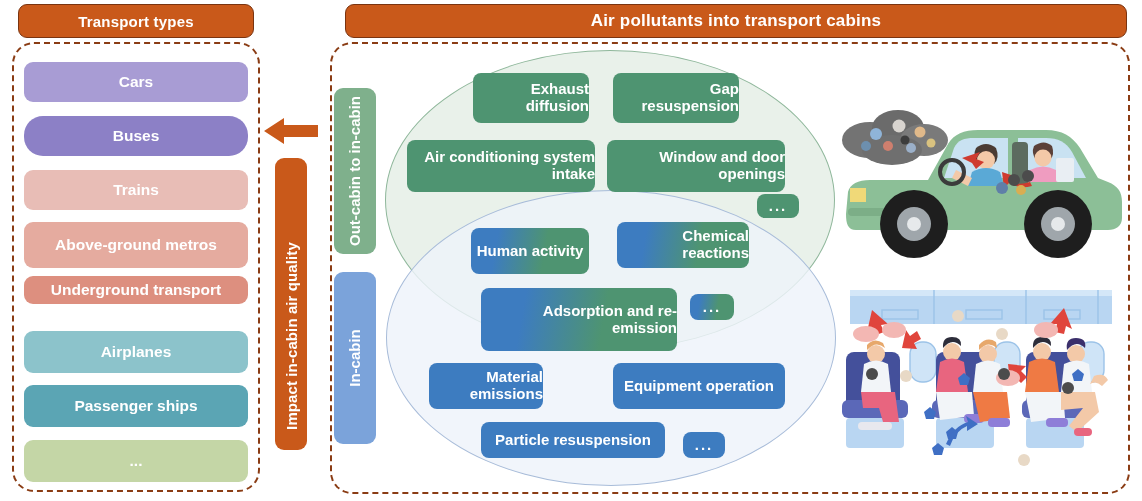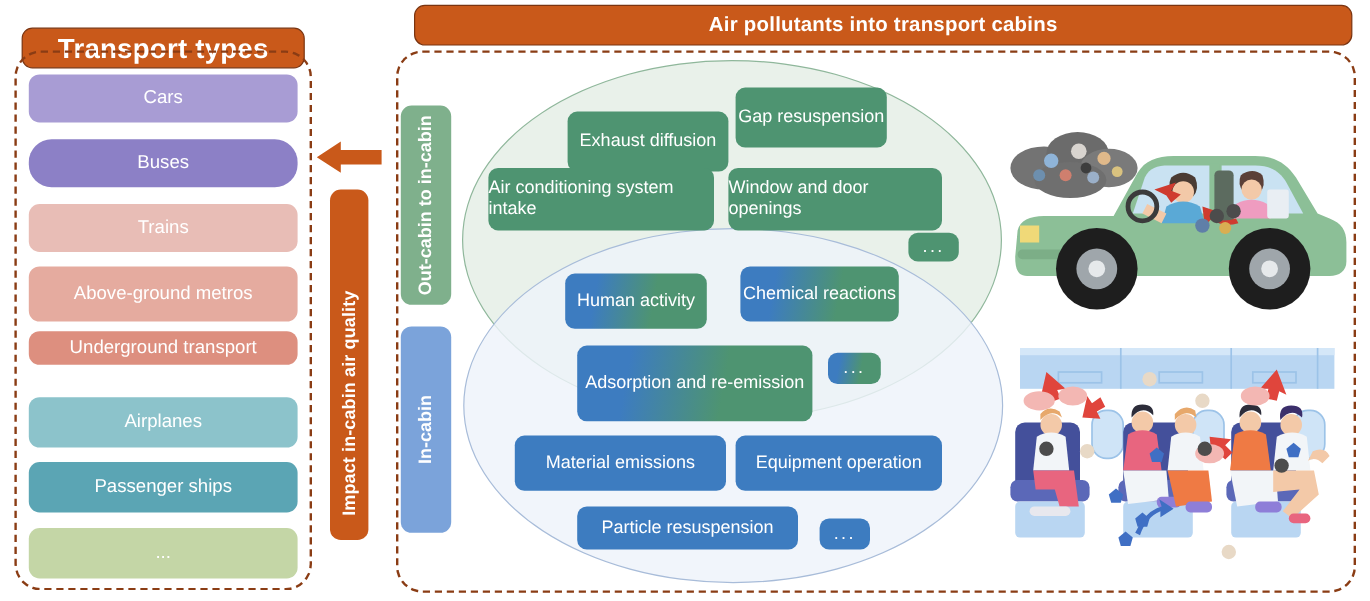--- a/index.html
+++ b/index.html
@@ -8,39 +8,39 @@
     background: #ffffff;
     font-family: "Liberation Sans", sans-serif;
     overflow: hidden;
   }
   #root { position: relative; width: 1142px; height: 501px; }
 
   
   .pill {
     position: absolute;
     display: flex; align-items: center; justify-content: center;
-    text-align: left;
+    text-align: right;
     color: #ffffff;
-    font-weight: normal;
+    font-weight: bold;
     line-height: 1.12;
     border-radius: 8px;
   }
 
   
   .banner {
     position: absolute;
     background: #c9591a;
     border: 1.5px solid #7a3410;
     border-radius: 9px;
     color: #fff;
     font-weight: bold;
     display: flex; align-items: center; justify-content: center;
     letter-spacing: .2px;
   }
-  #banner-left  { left: 18px;  top: 4px;  width: 236px; height: 34px; font-size: 23px; margin-top: 19px; }
+  #banner-left  { left: 18px;  top: 4px;  width: 236px; height: 34px; font-size: 15px; }
   #banner-right { left: 345px; top: 4px;  width: 782px; height: 34px; font-size: 17px; }
 
   
   .dashed {
     position: absolute;
     border: 2.6px dashed #8a3c14;
     border-radius: 22px;
     background: transparent;
   }
   #panel-left  { left: 12px;  top: 42px; width: 248px; height: 450px; }
@@ -140,34 +140,34 @@
   <div class="ellipse" id="ell-blue"></div>
 
   <div class="side-tab" id="tab-out">
     <span class="vtxt">Out-cabin to in-cabin</span>
   </div>
   <div class="side-tab" id="tab-in">
     <span class="vtxt">In-cabin</span>
   </div>
 
   <div id="nodes-out">
-      <div class="pill node green" style="left: 473px; top: 73px; width: 134px; height: 50px; margin-top: 20px;">Exhaust diffusion</div>
+      <div class="pill node green" style="left: 473px; top: 73px; width: 116px; height: 50px;">Exhaust diffusion</div>
       <div class="pill node green" style="left: 613px; top: 73px; width: 126px; height: 50px;">Gap resuspension</div>
       <div class="pill node green" style="left: 407px; top: 140px; width: 188px; height: 52px;">Air conditioning system intake</div>
       <div class="pill node green" style="left: 607px; top: 140px; width: 178px; height: 52px;">Window and door openings</div>
       <div class="pill node green dots" style="left: 757px; top: 194px; width: 42px; height: 24px;">...</div>
     </div>
   <div id="nodes-overlap">
       <div class="pill node mix" style="left: 471px; top: 228px; width: 118px; height: 46px;">Human activity</div>
       <div class="pill node mix" style="left: 605px; top: 222px; width: 132px; height: 46px; margin-left: 12px;">Chemical reactions</div>
       <div class="pill node mix" style="left: 481px; top: 288px; width: 196px; height: 63px;">Adsorption and re-emission</div>
       <div class="pill node mix dots" style="left: 690px; top: 294px; width: 44px; height: 26px;">...</div>
     </div>
   <div id="nodes-in">
-      <div class="pill node blue" style="left: 429px; top: 363px; width: 176px; height: 46px;">Material emissions</div>
+      <div class="pill node blue" style="left: 429px; top: 363px; width: 114px; height: 46px;">Material emissions</div>
       <div class="pill node blue" style="left: 613px; top: 363px; width: 172px; height: 46px;">Equipment operation</div>
       <div class="pill node blue" style="left: 481px; top: 422px; width: 184px; height: 36px;">Particle resuspension</div>
       <div class="pill node blue dots" style="left: 683px; top: 432px; width: 42px; height: 26px;">...</div>
     </div>
 
   <svg id="illus-car" viewBox="0 0 290 170">
 
     <g>
       <ellipse cx="34" cy="44" rx="28" ry="18" fill="#737373"></ellipse>
       <ellipse cx="62" cy="32" rx="26" ry="18" fill="#6b6b6b"></ellipse>

